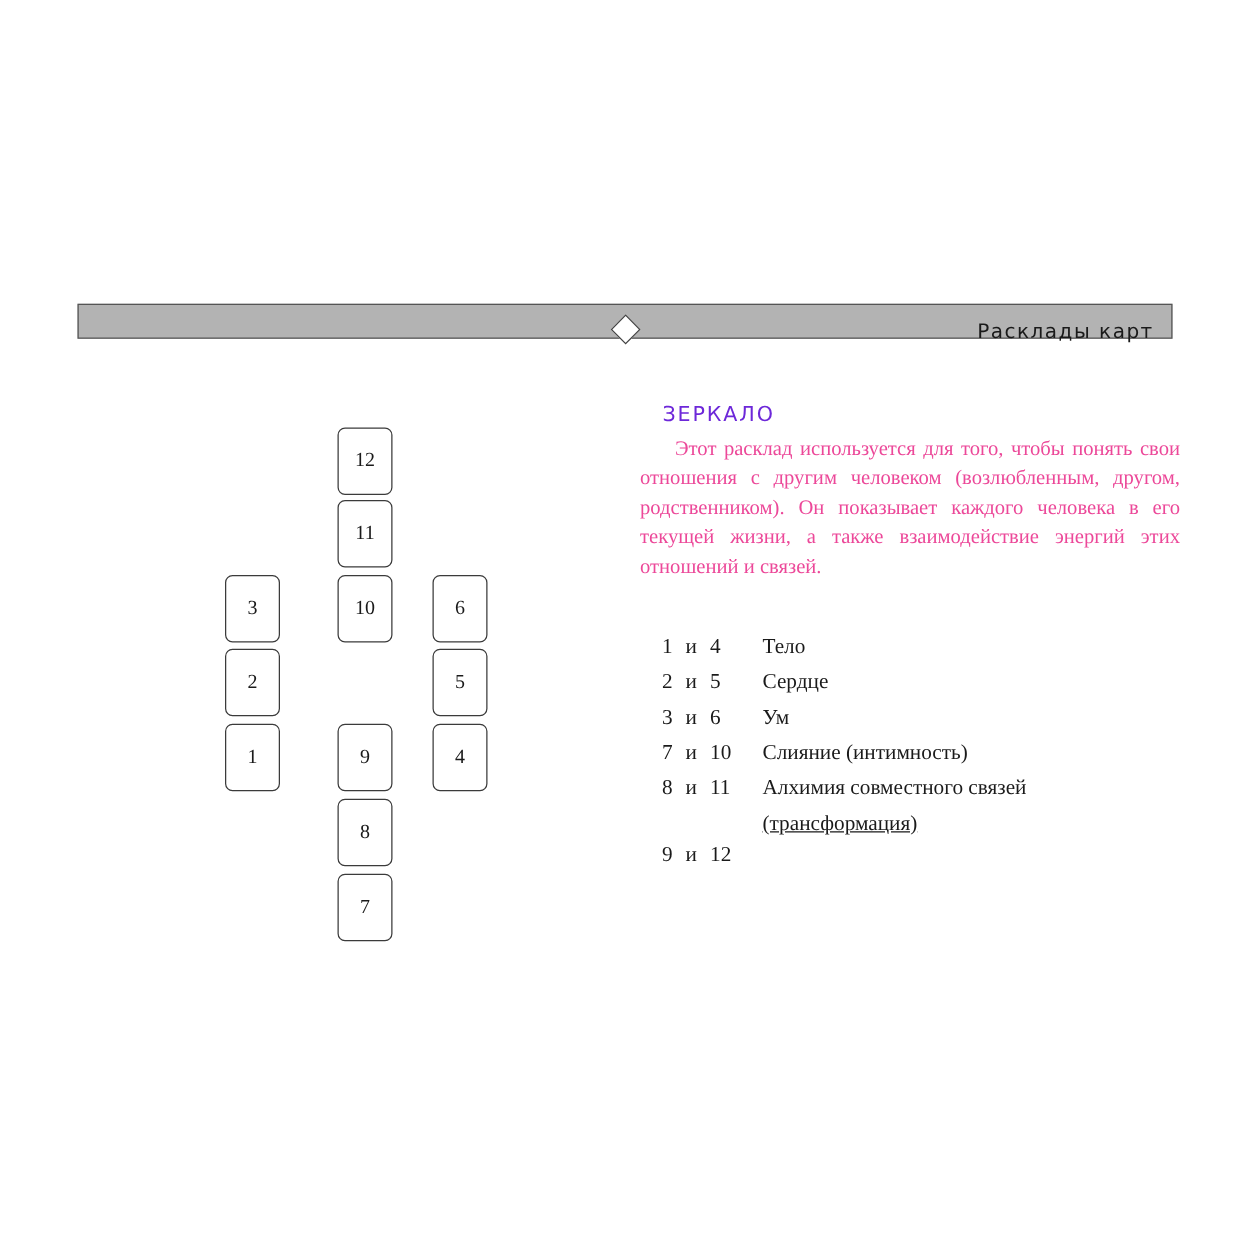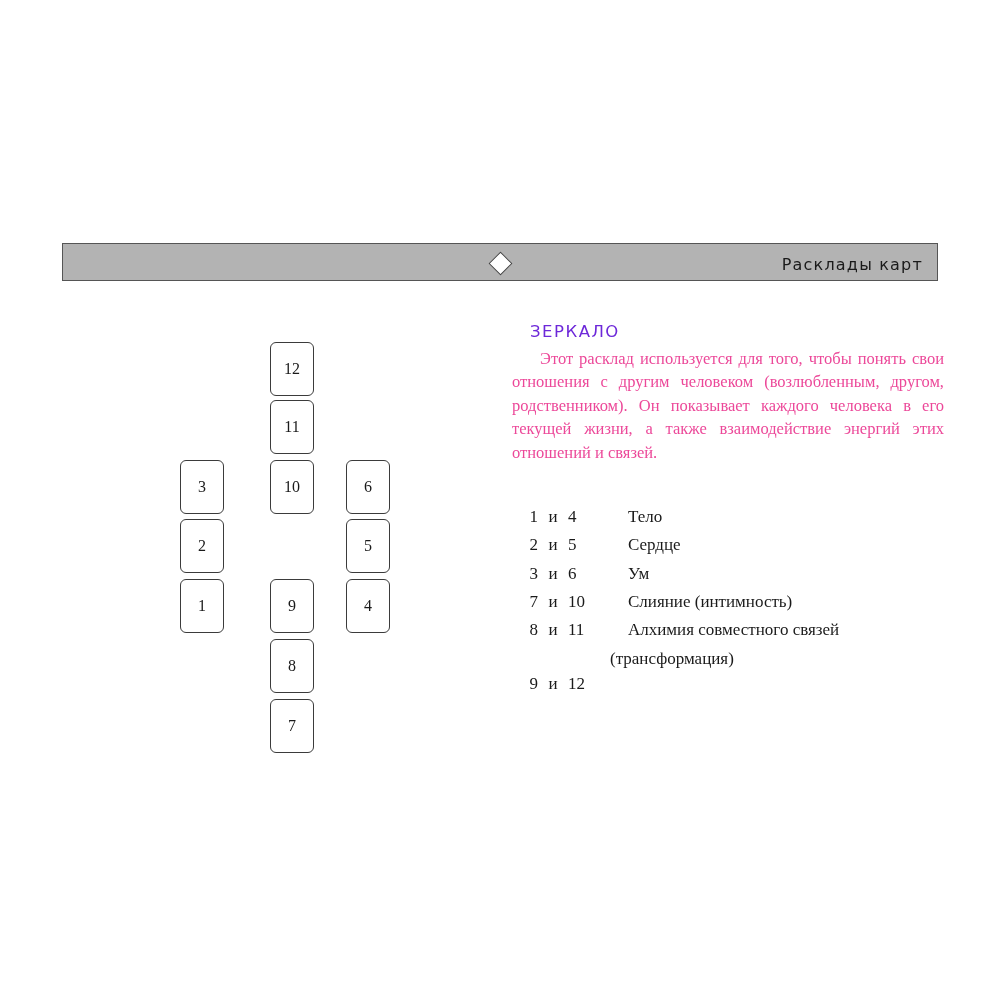--- a/index.html
+++ b/index.html
@@ -15,21 +15,21 @@
     color: #1a1a1a;
     overflow: hidden;
   }
 
   
   .header-bar {
     position: absolute;
     left: 62px;
     top: 243px;
     width: 876px;
-    height: 38px;
+    height: 28px;
     background: #b3b3b3;
     border: 1px solid #555;
     box-sizing: border-box;
   }
   .header-diamond {
     position: absolute;
     left: 429px;
     top: 11px;
     width: 17px;
     height: 17px;
@@ -117,26 +117,27 @@
     width: 30px;
     text-align: center;
     flex: none;
   }
   .leg-b {
     width: 28px;
     text-align: left;
     flex: none;
   }
   .leg-label {
-    margin-left: 32px;
+    margin-left: 14px;
   }
   .leg-sub {
     margin-left: 90px;
     font-size: 17px;
     line-height: 1.5;
+    text-decoration: underline;
   }
 </style>
 </head>
 <body>
 
 <div class="header-bar">
   <div class="header-diamond"></div>
   <div class="header-title">Расклады карт</div>
 </div>
 

